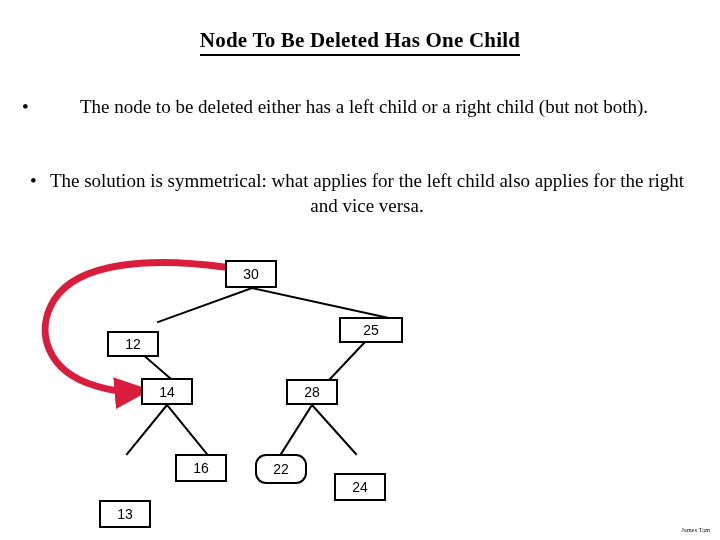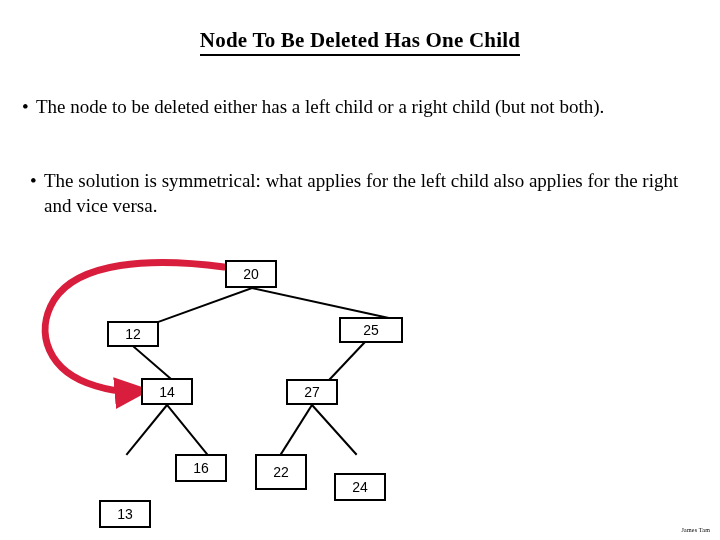--- a/index.html
+++ b/index.html
@@ -49,20 +49,21 @@
     position: absolute;
     left: 0;
     top: 0;
     width: 14px;
     text-align: left;
     font-size: 19px;
   }
   .bullet .btext {
     display: block;
     margin-left: 14px;
+    text-align: center;
   }
   #bullet1 { left: 22px; top: 94px; width: 670px; }
   #bullet2 { left: 30px; top: 168px; width: 660px; }
 
   
   #tree {
     position: absolute;
     left: 0;
     top: 0;
     width: 720px;
@@ -132,41 +133,41 @@
       </g>
 
     <path id="highlight-arrow" d="M 224 267
              C 150 257, 78 262, 54 300
              C 34 333, 48 372, 96 386
              C 112 391, 128 392, 140 391" stroke="#D81E3C" stroke-width="7" fill="none" stroke-linecap="round" marker-end="url(#redhead)"></path>
   </svg>
 
   <div id="node-layer">
       <div class="node" style="left: 225px; top: 260px; width: 52px; height: 28px;">
-        <span>20</span>
+        <span>30</span>
       </div>
-      <div class="node" style="left: 107px; top: 321px; width: 52px; height: 26px;">
+      <div class="node" style="left: 107px; top: 331px; width: 52px; height: 26px;">
         <span>12</span>
       </div>
       <div class="node" style="left: 339px; top: 317px; width: 64px; height: 26px;">
         <span>25</span>
       </div>
       <div class="node" style="left: 141px; top: 378px; width: 52px; height: 27px; align-items: center;">
         <span>14</span>
       </div>
       <div class="node" style="left: 286px; top: 379px; width: 52px; height: 26px;">
-        <span>27</span>
+        <span>28</span>
       </div>
       <div class="node" style="left: 99px; top: 454px; width: 52px; height: 28px; margin-top: 46px;">
         <span>13</span>
       </div>
       <div class="node" style="left: 175px; top: 454px; width: 52px; height: 28px; align-items: center;">
         <span>16</span>
       </div>
-      <div class="node" style="left: 255px; top: 454px; width: 52px; height: 36px;">
+      <div class="node" style="left: 255px; top: 454px; width: 52px; height: 30px; border-radius: 11px;">
         <span>22</span>
       </div>
       <div class="node" style="left: 334px; top: 473px; width: 52px; height: 28px;">
         <span>24</span>
       </div>
     </div>
 
   <div id="footer">James Tam</div>
 
 </div>

